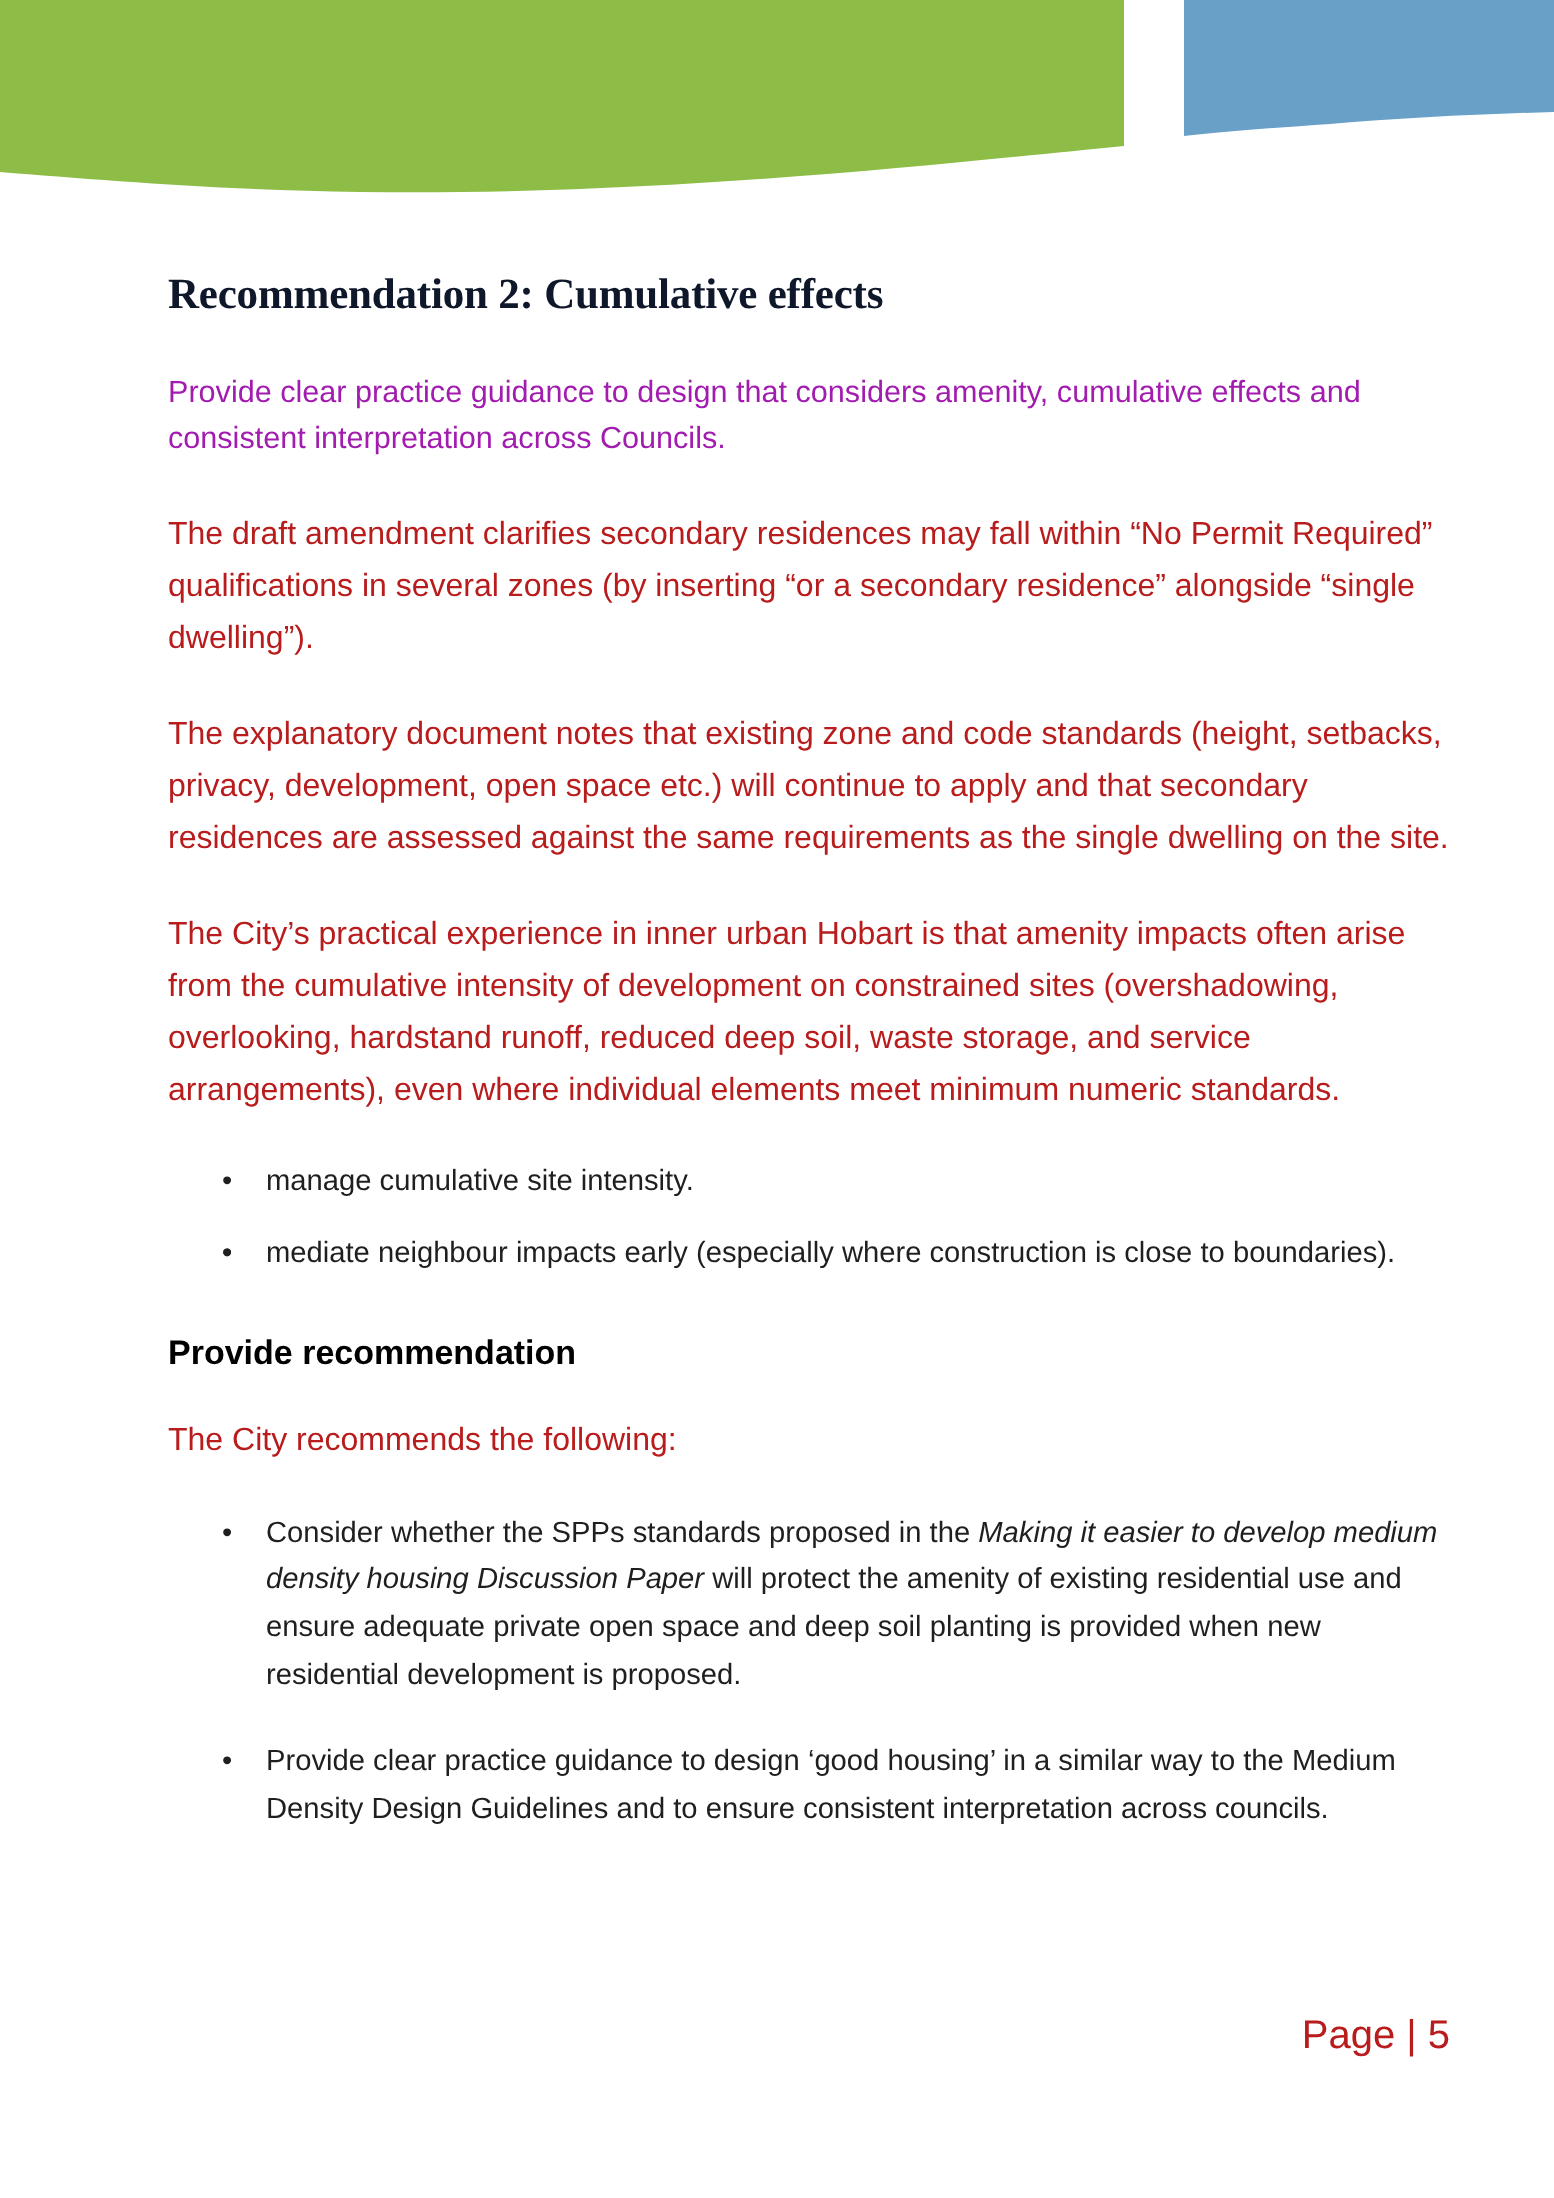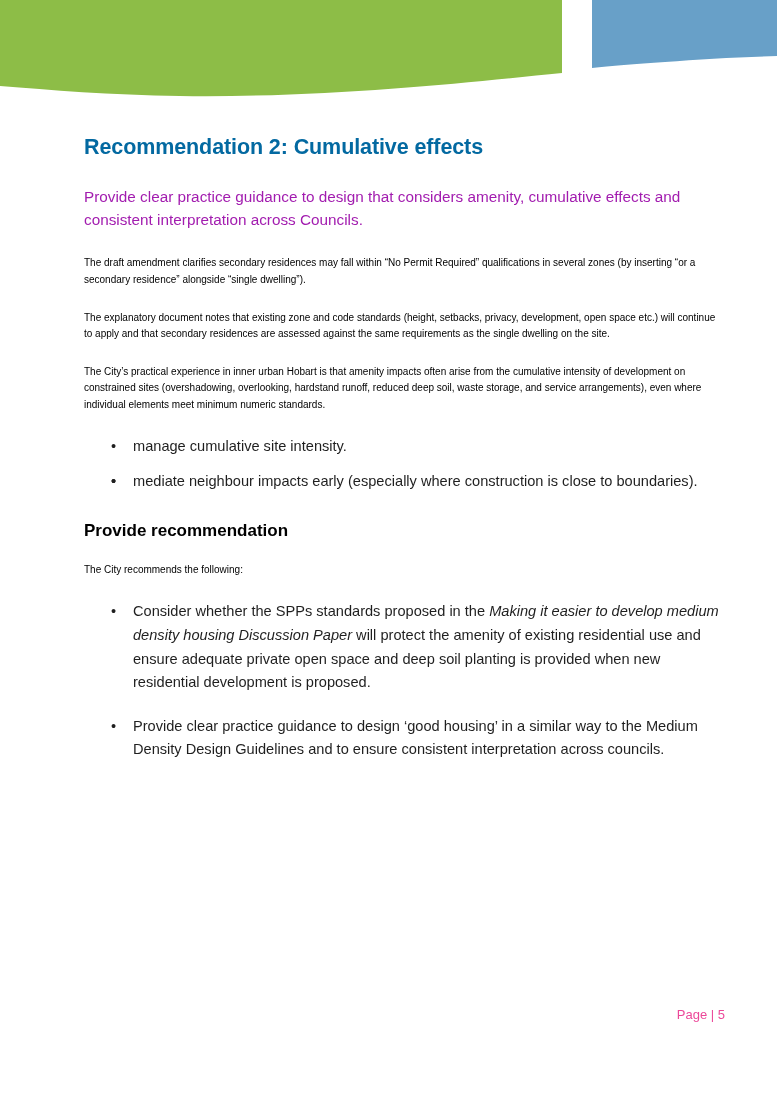--- a/index.html
+++ b/index.html
@@ -33,37 +33,38 @@
     top: 134px;
     width: 641px;
   }
 
   h1#doc-title {
     font-size: 21.5px;
     font-weight: bold;
     line-height: 1.25;
     margin: 0 0 24px 0;
     letter-spacing: -0.1px;
-    color: #0369a1;
+    color: #0f172a;
+    font-family: Liberation Serif, serif;
   }
 
   p.lead {
     font-size: 15.3px;
     font-weight: normal;
     line-height: 1.52;
     margin: 0 0 24px 0;
     color: #a21caf;
     max-width: 600px;
   }
 
   p.body {
-    font-size: 10px;
+    font-size: 16px;
     line-height: 1.62;
     margin: 0 0 22px 0;
-    color: #000000;
+    color: #b91c1c;
   }
 
   h2.sub-heading {
     font-size: 17px;
     font-weight: bold;
     line-height: 1.3;
     margin: 26px 0 20px 0;
     color: #000000;
   }
 
@@ -97,22 +98,22 @@
 
   .em { font-style: italic; }
 
   
   #page-footer {
     position: absolute;
     left: 84px;
     top: 1007px;
     width: 641px;
     text-align: right;
-    font-size: 13px;
-    color: #ec4899;
+    font-size: 20px;
+    color: #b91c1c;
   }
 </style>
 </head>
 <body>
 
 <svg id="header-banner" viewBox="0 0 777 110" width="777" height="110" preserveAspectRatio="none">
   <path fill="#8DBD47" d="M0,0 L562,0 L562,73 C470,82 330,98 180,96 C110,95 50,90 0,86 Z"></path>
   <path fill="#68A0C8" d="M592,0 L777,0 L777,56 C740,57 700,59 665,62 C635,64 610,66 592,68 Z"></path>
 </svg>
 

